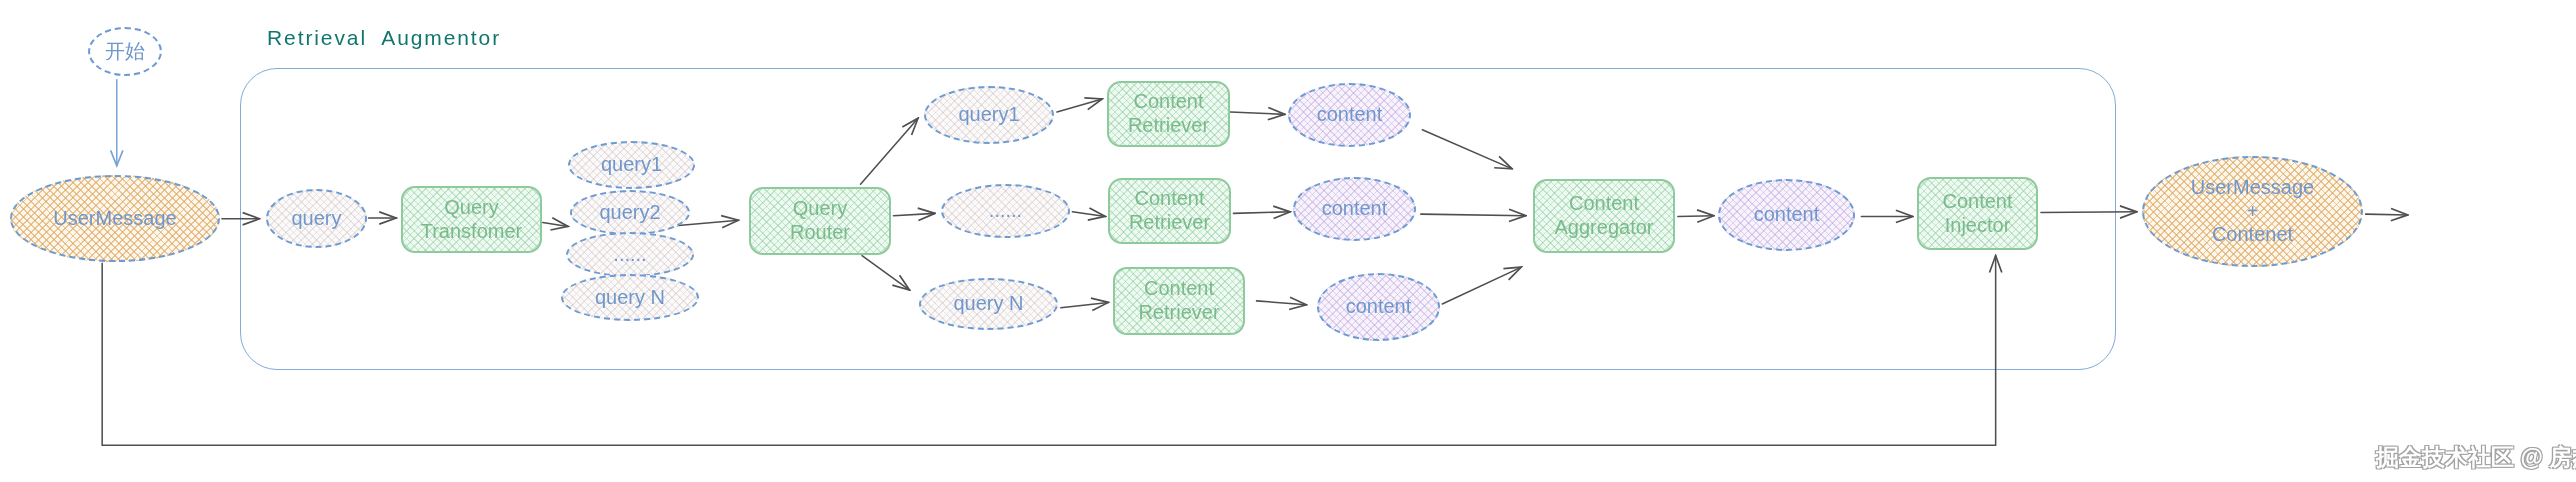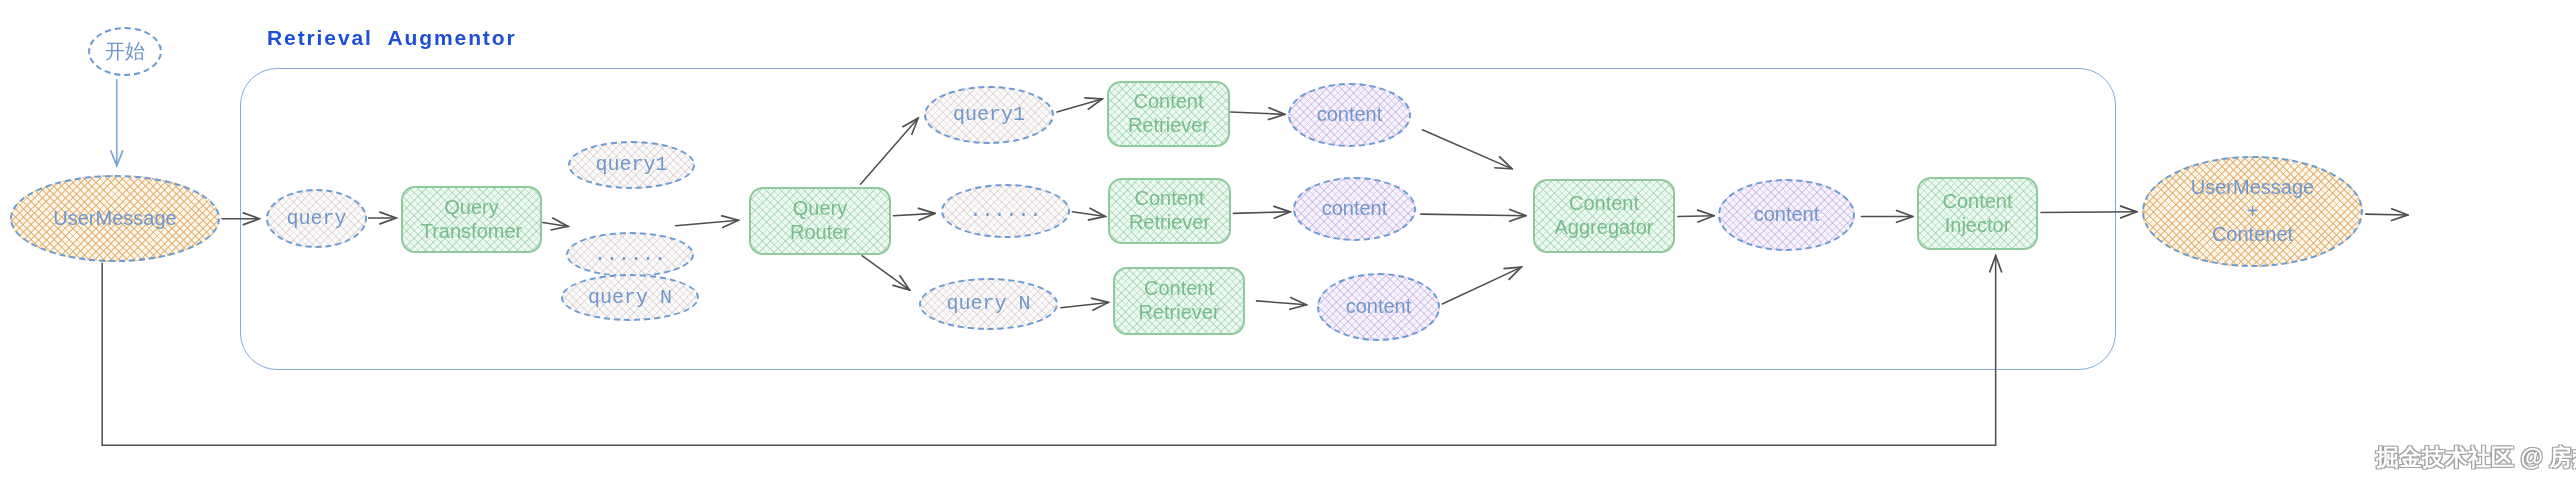--- a/index.html
+++ b/index.html
@@ -18,24 +18,23 @@
     border-radius: 37px;
     z-index: 1;
     box-sizing: border-box;
   }
   .title {
     position: absolute;
     left: 267px; top: 26px;
     font-size: 21px;
     letter-spacing: 1.9px;
     word-spacing: 7.7px;
-    color: #1d4ed8;
+    color: #0f766e;
     z-index: 3;
     white-space: nowrap;
-    font-weight: bold;
   }
   svg.wires {
     position: absolute;
     left: 0; top: 0;
     z-index: 2;
     pointer-events: none;
   }
   .node {
     position: absolute;
     display: flex;
@@ -81,21 +80,20 @@
     background-color: #f7f3fb;
     background-image:
       repeating-linear-gradient(45deg,  rgba(187,156,223,0.42) 0 1.2px, transparent 1.2px 5.4px),
       repeating-linear-gradient(-45deg, rgba(187,156,223,0.42) 0 1.2px, transparent 1.2px 5.4px);
   }
   .f-gray {
     background-color: #fbfafa;
     background-image:
       repeating-linear-gradient(45deg,  rgba(206,186,186,0.38) 0 1.2px, transparent 1.2px 5.4px),
       repeating-linear-gradient(-45deg, rgba(206,186,186,0.38) 0 1.2px, transparent 1.2px 5.4px);
-    font-family: Liberation Mono, monospace;
   }
   .f-llm {
     background-color: #f7f9fb;
     background-image:
       repeating-linear-gradient(45deg,  rgba(165,175,190,0.35) 0 1.2px, transparent 1.2px 5.4px),
       repeating-linear-gradient(-45deg, rgba(165,175,190,0.35) 0 1.2px, transparent 1.2px 5.4px);
   }
   .watermark {
     position: absolute;
     left: 2376px; top: 442px;
@@ -156,20 +154,21 @@
   <div class="node ellipse f-white" style="left:88px;top:27px;width:74px;height:49px;">开始</div>
 
   <div class="node ellipse f-orange" style="left:10px;top:175px;width:210px;height:87px;">UserMessage</div>
 
   <div class="node ellipse f-gray" style="left:266px;top:189px;width:101px;height:59px;">query</div>
 
   <div class="node gbox f-green" style="left:401px;top:186px;width:141px;height:67px;">Query
 Transfomer</div>
 
   <div class="node ellipse f-gray" style="left:568px;top:141px;width:127px;height:48px;z-index:3;">query1</div>
+  <div class="node ellipse f-gray" style="left:570px;top:190px;width:120px;height:45px;z-index:4;">query2</div>
   <div class="node ellipse f-gray" style="left:566px;top:232px;width:128px;height:45px;z-index:5;">......</div>
   <div class="node ellipse f-gray" style="left:561px;top:274px;width:138px;height:47px;z-index:6;">query N</div>
 
   <div class="node gbox f-green" style="left:749px;top:187px;width:142px;height:68px;">Query
 Router</div>
 
   <div class="node ellipse f-gray" style="left:924px;top:86px;width:130px;height:58px;">query1</div>
   <div class="node ellipse f-gray" style="left:941px;top:184px;width:129px;height:54px;">......</div>
   <div class="node ellipse f-gray" style="left:919px;top:278px;width:139px;height:52px;">query N</div>
 

